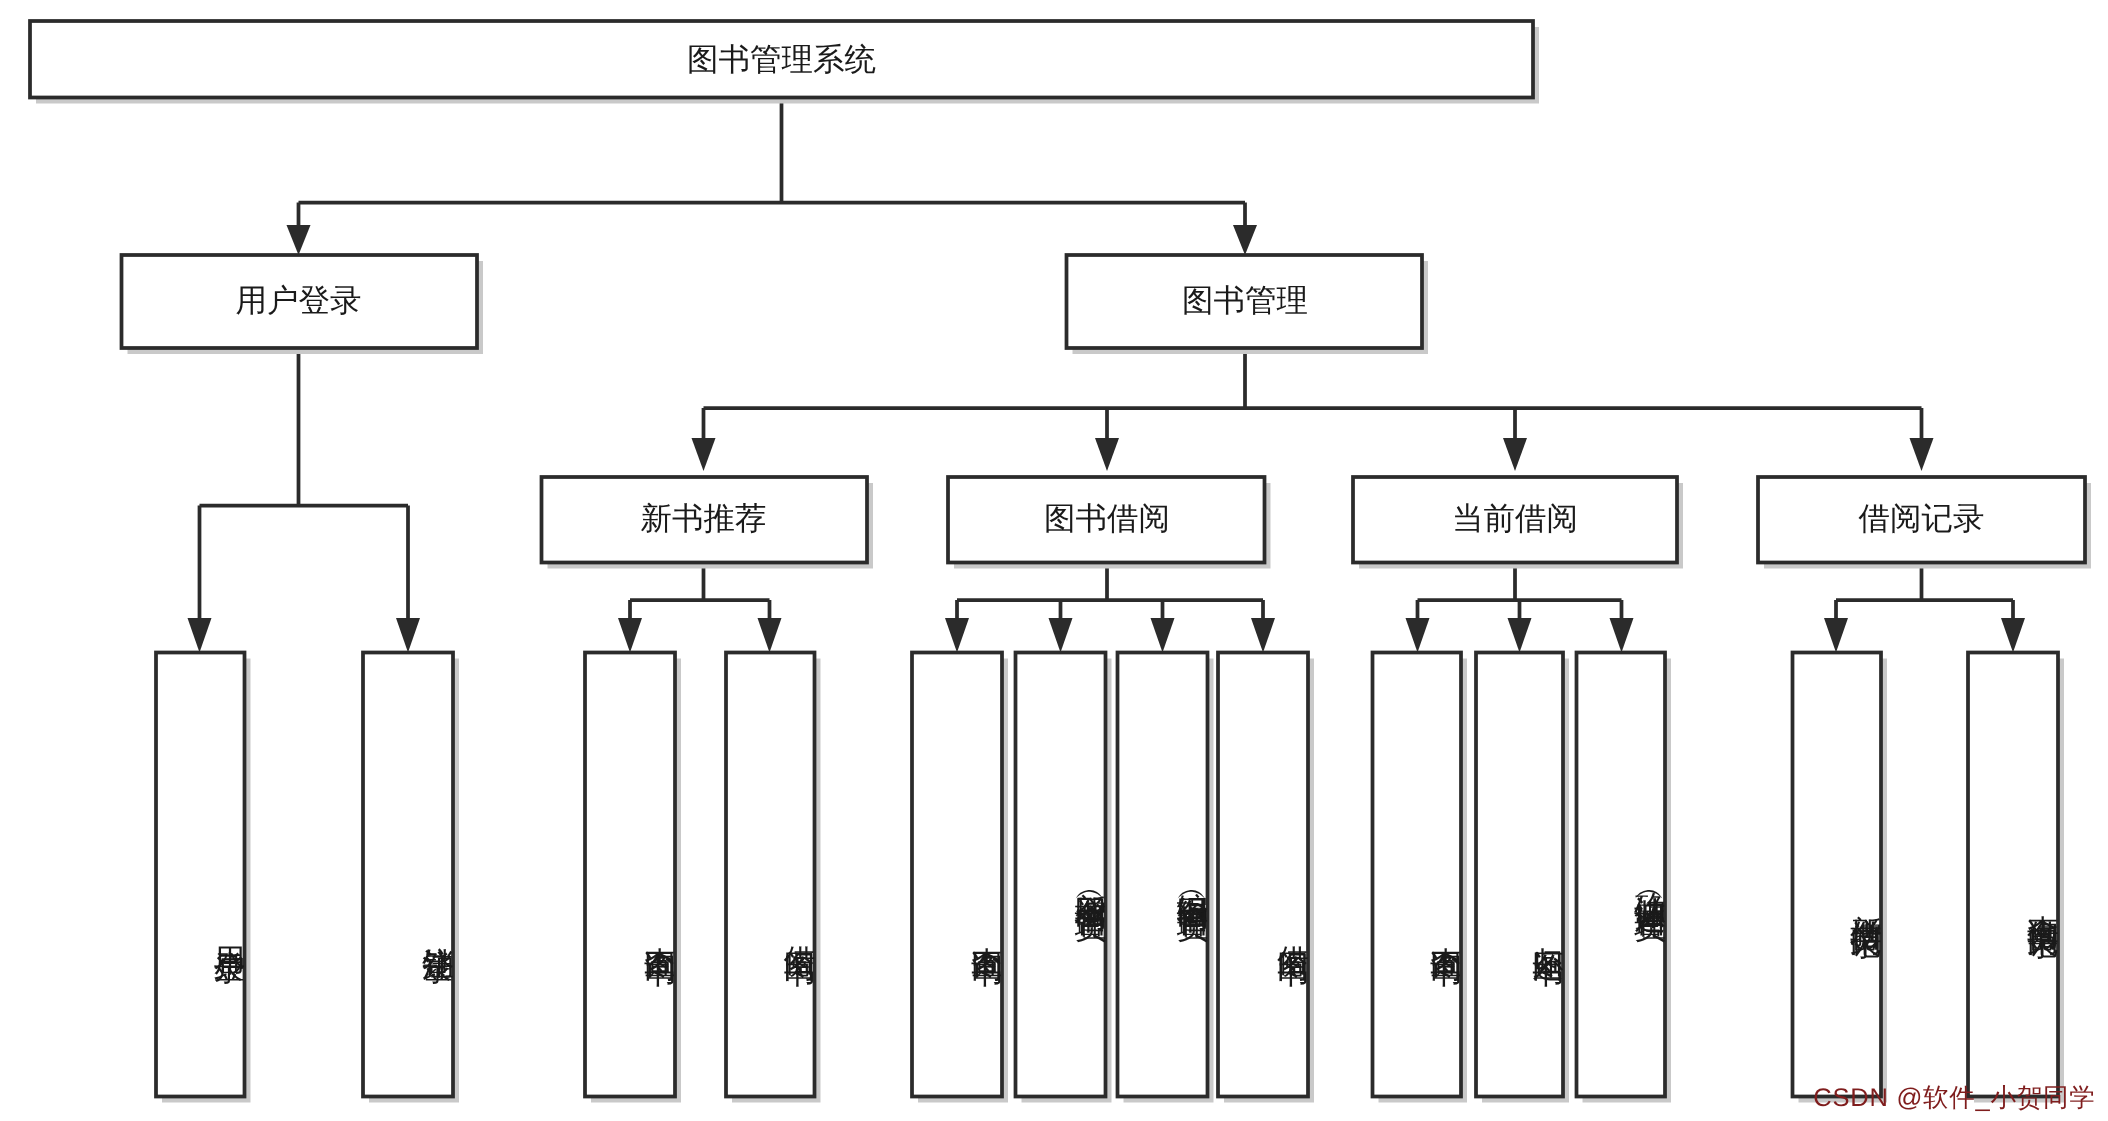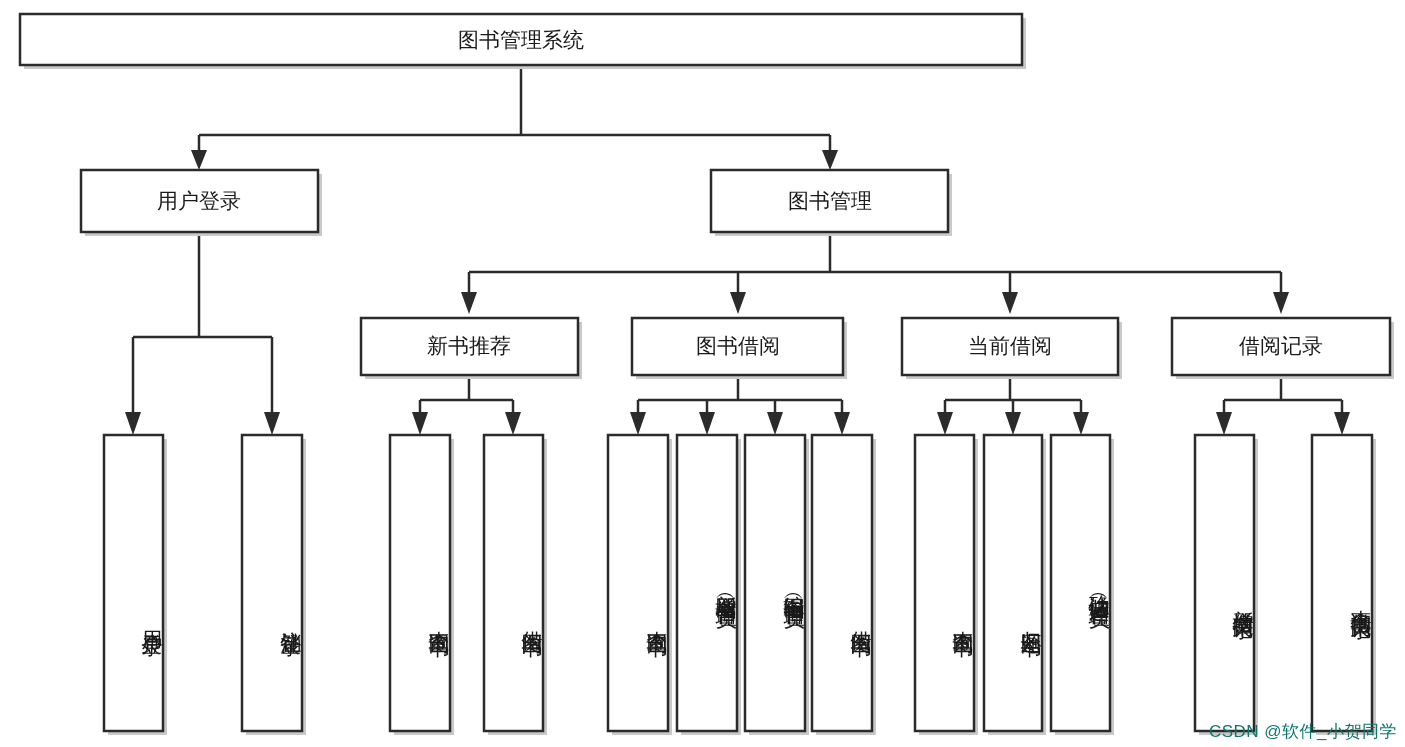--- a/index.html
+++ b/index.html
@@ -66,21 +66,21 @@
     align-items: flex-start;
     justify-content: center;
     pointer-events: none;
   }
   .watermark {
     position: absolute;
     right: 8px;
     bottom: 4px;
     font-family: "Liberation Sans", "DejaVu Sans", sans-serif;
     font-size: 17px;
-    color: #0f766e;
+    color: #7f1d1d;
     letter-spacing: 0.5px;
     white-space: nowrap;
   }
 </style>
 </head>
 <body>
 
 <div id="diagram-root">
 
   <svg class="diagram" viewBox="0 0 1405 747" xmlns="http://www.w3.org/2000/svg">

